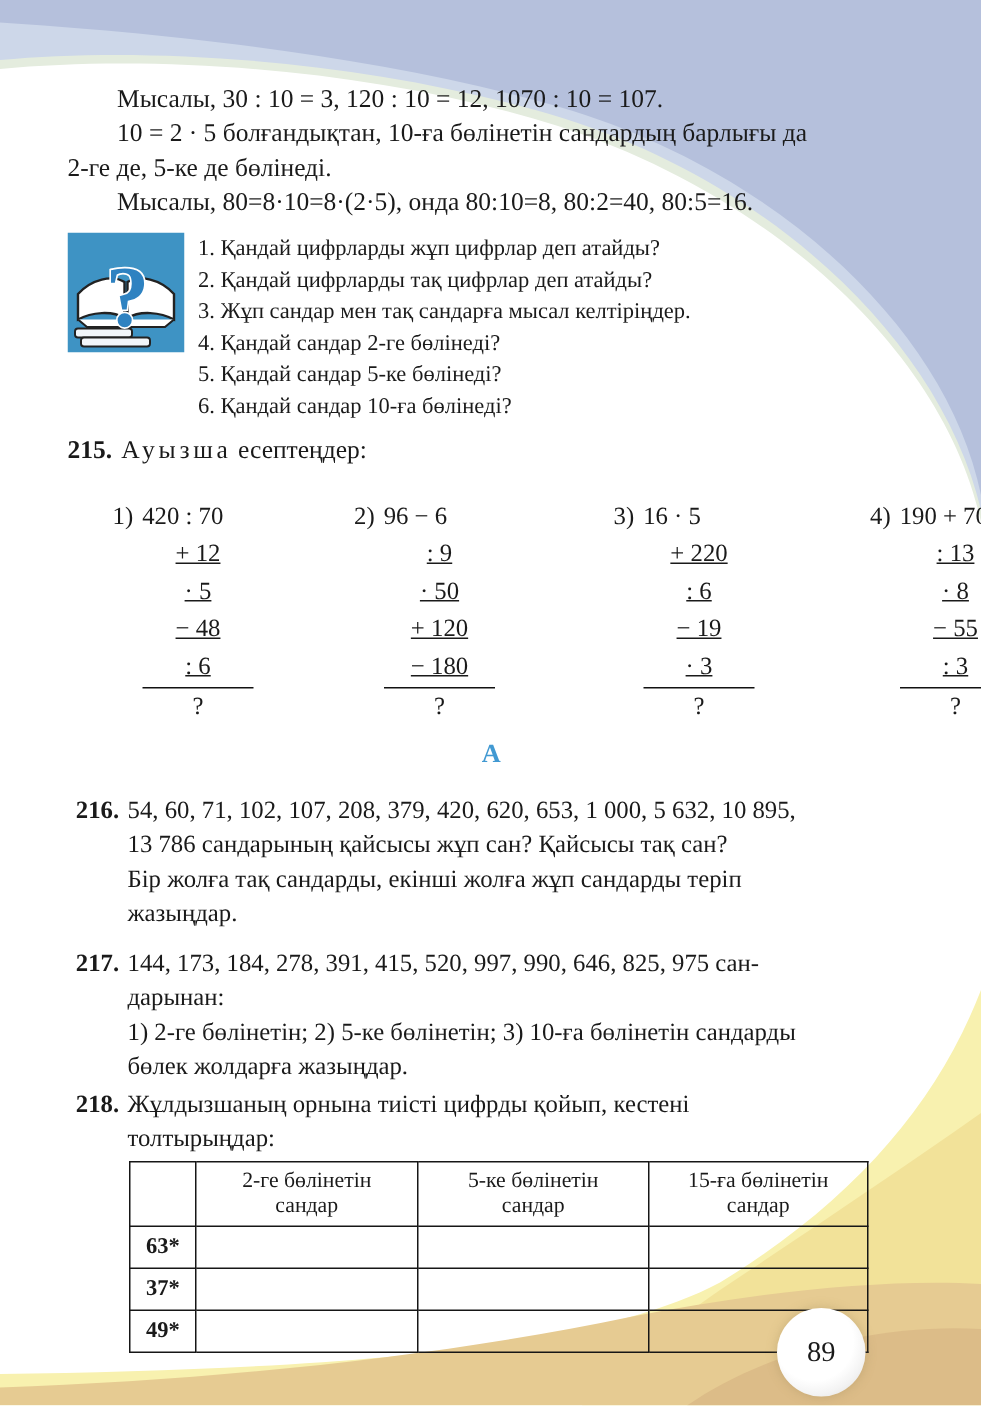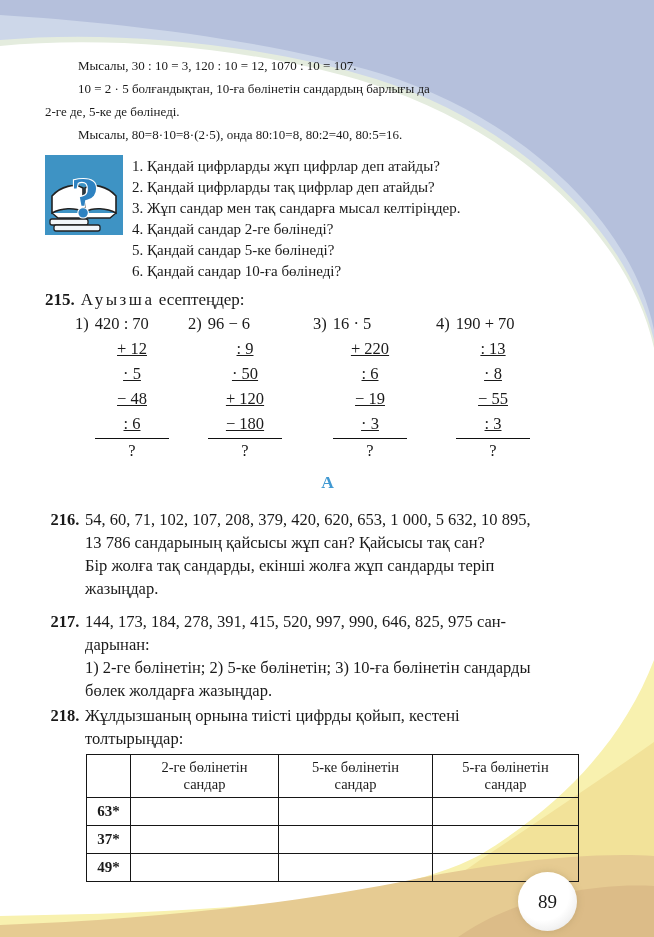--- a/index.html
+++ b/index.html
@@ -3,30 +3,30 @@
 <meta charset="utf-8">
 <style>
   html,body{margin:0;padding:0;background:#ffffff;}
   .page{
     position:relative;width:654px;height:937px;overflow:hidden;background:#ffffff;
     font-family:"Liberation Serif", serif;color:#1a1a1a;
   }
   .bg{position:absolute;left:0;top:0;width:654px;height:937px;z-index:0;}
   .content{position:relative;z-index:1;padding:54px 44px 0 45px;}
   .prelines{white-space:pre-line;}
-  .para{margin:0;font-size:13px;line-height:23px;text-indent:33px;}
+  .para{margin:0;font-size:17px;line-height:23px;text-indent:33px;}
   
   .qbox{display:flex;margin-top:9px;}
   .qicon{width:78px;height:80px;flex:none;}
   .qlist{margin-left:9px;font-size:15px;line-height:21px;padding-top:1px;}
   
   .phead{margin-top:6px;font-size:17px;line-height:23px;}
   .pnum{font-weight:bold;}
   .phead .spaced{letter-spacing:2.5px;margin-left:6px;}
-  .cols{display:grid;grid-template-columns:113px 125px 123px 160px;margin-left:30px;margin-top:0;}
+  .cols{display:grid;grid-template-columns:113px 125px 123px 160px;margin-left:30px;margin-top:20px;gap:48px;}
   .col-head{font-size:16.5px;line-height:25px;white-space:nowrap;}
   .col-label{margin-right:6px;}
   .col-stack{margin-left:20px;width:74px;text-align:center;font-size:16.5px;}
   .ops{line-height:25px;text-decoration:underline;}
   .sum-rule{border-top:1.6px solid #111;margin-top:2px;}
   .result{line-height:24px;}
   .section-a{color:#4199d2;font-weight:bold;text-align:center;font-size:17.5px;margin-top:8px;line-height:23px;}
   
   .problem{display:flex;margin-top:14px;font-size:16.5px;line-height:23px;}
   .problem .num{width:40px;flex:none;font-weight:bold;text-align:center;}
@@ -176,21 +176,21 @@
           <col style="width:154px">
           <col style="width:146px">
       </colgroup>
       <thead>
         <tr>
           <th></th>
           <th>2-ге бөлінетін
 сандар</th>
           <th>5-ке бөлінетін
 сандар</th>
-          <th>5-ға бөлінетін
+          <th>15-ға бөлінетін
 сандар</th>
         </tr>
       </thead>
       <tbody>
         <tr>
           <th class="rowlabel">63*</th>
           <td class="empty"></td>
           <td class="empty"></td>
           <td class="empty"></td>
         </tr>

